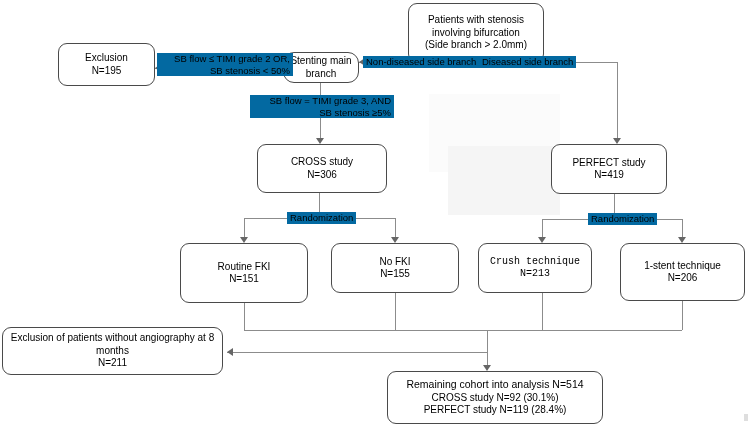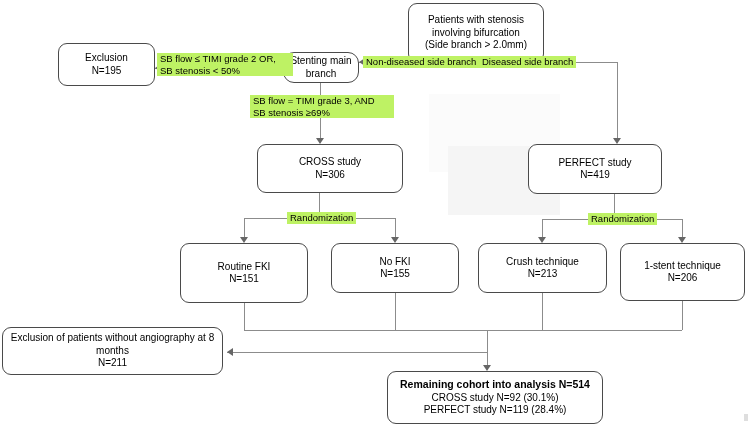--- a/index.html
+++ b/index.html
@@ -11,29 +11,29 @@
     position:absolute; background:#fff; border:1px solid #4a4a4a; border-radius:9px;
     display:flex; flex-direction:column; align-items:center; justify-content:center;
     text-align:center; font-size:10px; line-height:1.25; z-index:2;
     padding:2px 4px; box-sizing:border-box;
   }
   .node span { display:block; }
   .line { position:absolute; background:#8c8c8c; z-index:1; }
   .hline { height:1px; }
   .vline { width:1px; }
   .elabel {
-    position:absolute; background:#bef264; z-index:3; font-size:9.5px; line-height:1.22;
-    text-align:left; white-space:nowrap; padding:0 3px;
+    position:absolute; background:#0369a1; z-index:3; font-size:9.5px; line-height:1.22;
+    text-align:right; white-space:nowrap; padding:0 3px;
   }
   .elabel span { display:block; }
   .arr { position:absolute; width:0; height:0; z-index:3; }
   .arr-down { border-left:4px solid transparent; border-right:4px solid transparent; border-top:6px solid #666; }
   .arr-left { border-top:4px solid transparent; border-bottom:4px solid transparent; border-right:6px solid #666; }
   .wm { position:absolute; z-index:0; }
-  .remaining-title { font-weight:bold; font-size:10.5px; }
+  .remaining-title { font-weight:normal; font-size:10.5px; }
 </style>
 </head>
 <body>
 
 <div class="canvas">
 
   <div class="wm" style="left:429px; top:94px; width:131px; height:78px; background:#fbfbfb;"></div>
   <div class="wm" style="left:448px; top:146px; width:112px; height:69px; background:#f5f5f5;"></div>
   <div class="wm" style="left:744px; top:414px; width:4px; height:7px; background:#c8c8c8; opacity:.6;"></div>
 
@@ -70,60 +70,60 @@
   <div class="arr arr-left" style="left:227px; top:348px;"></div>
 
   <div class="elabel" style="left:157px; top:53px; width:130px;">
     <span>SB flow ≤ TIMI grade 2 OR,</span>
     <span>SB stenosis &lt; 50%</span>
   </div>
   <div class="elabel" style="left:363px; top:56px;">Non-diseased side branch</div>
   <div class="elabel" style="left:479px; top:56px;">Diseased side branch</div>
   <div class="elabel" style="left:250px; top:95px; width:138px;">
     <span>SB flow = TIMI grade 3, AND</span>
-    <span>SB stenosis ≥69%</span>
+    <span>SB stenosis ≥5%</span>
   </div>
   <div class="elabel" style="left:287px; top:212px;">Randomization</div>
   <div class="elabel" style="left:588px; top:213px;">Randomization</div>
 
   <div class="node" style="left:408px; top:3px; width:136px; height:60px;">
     <span>Patients with stenosis involving bifurcation</span>
     <span>(Side branch &gt; 2.0mm)</span>
   </div>
 
   <div class="node" style="left:58px; top:43px; width:97px; height:43px;">
     <span>Exclusion</span>
     <span>N=195</span>
   </div>
 
   <div class="node" style="left:283px; top:52px; width:76px; height:31px; border-radius:11px;align-items:flex-end;">
     <span>Stenting main branch</span>
   </div>
 
-  <div class="node" style="left:257px; top:144px; width:146px; height:49px;">
+  <div class="node" style="left:257px; top:144px; width:130px; height:49px;">
     <span>CROSS study</span>
     <span>N=306</span>
   </div>
 
-  <div class="node" style="left:528px; top:144px; width:134px; height:50px;">
+  <div class="node" style="left:551px; top:144px; width:116px; height:50px;">
     <span>PERFECT study</span>
     <span>N=419</span>
   </div>
 
   <div class="node" style="left:180px; top:243px; width:128px; height:60px;">
     <span>Routine FKI</span>
     <span>N=151</span>
   </div>
 
   <div class="node" style="left:331px; top:243px; width:128px; height:50px;">
     <span>No FKI</span>
     <span>N=155</span>
   </div>
 
-  <div class="node" style="left:478px; top:243px; width:129px; height:50px;">
+  <div class="node" style="left:478px; top:243px; width:114px; height:50px;font-family:Liberation Mono, monospace;">
     <span>Crush technique</span>
     <span>N=213</span>
   </div>
 
   <div class="node" style="left:620px; top:243px; width:125px; height:58px;">
     <span>1-stent technique</span>
     <span>N=206</span>
   </div>
 
   <div class="node" style="left:2px; top:327px; width:221px; height:48px;">

